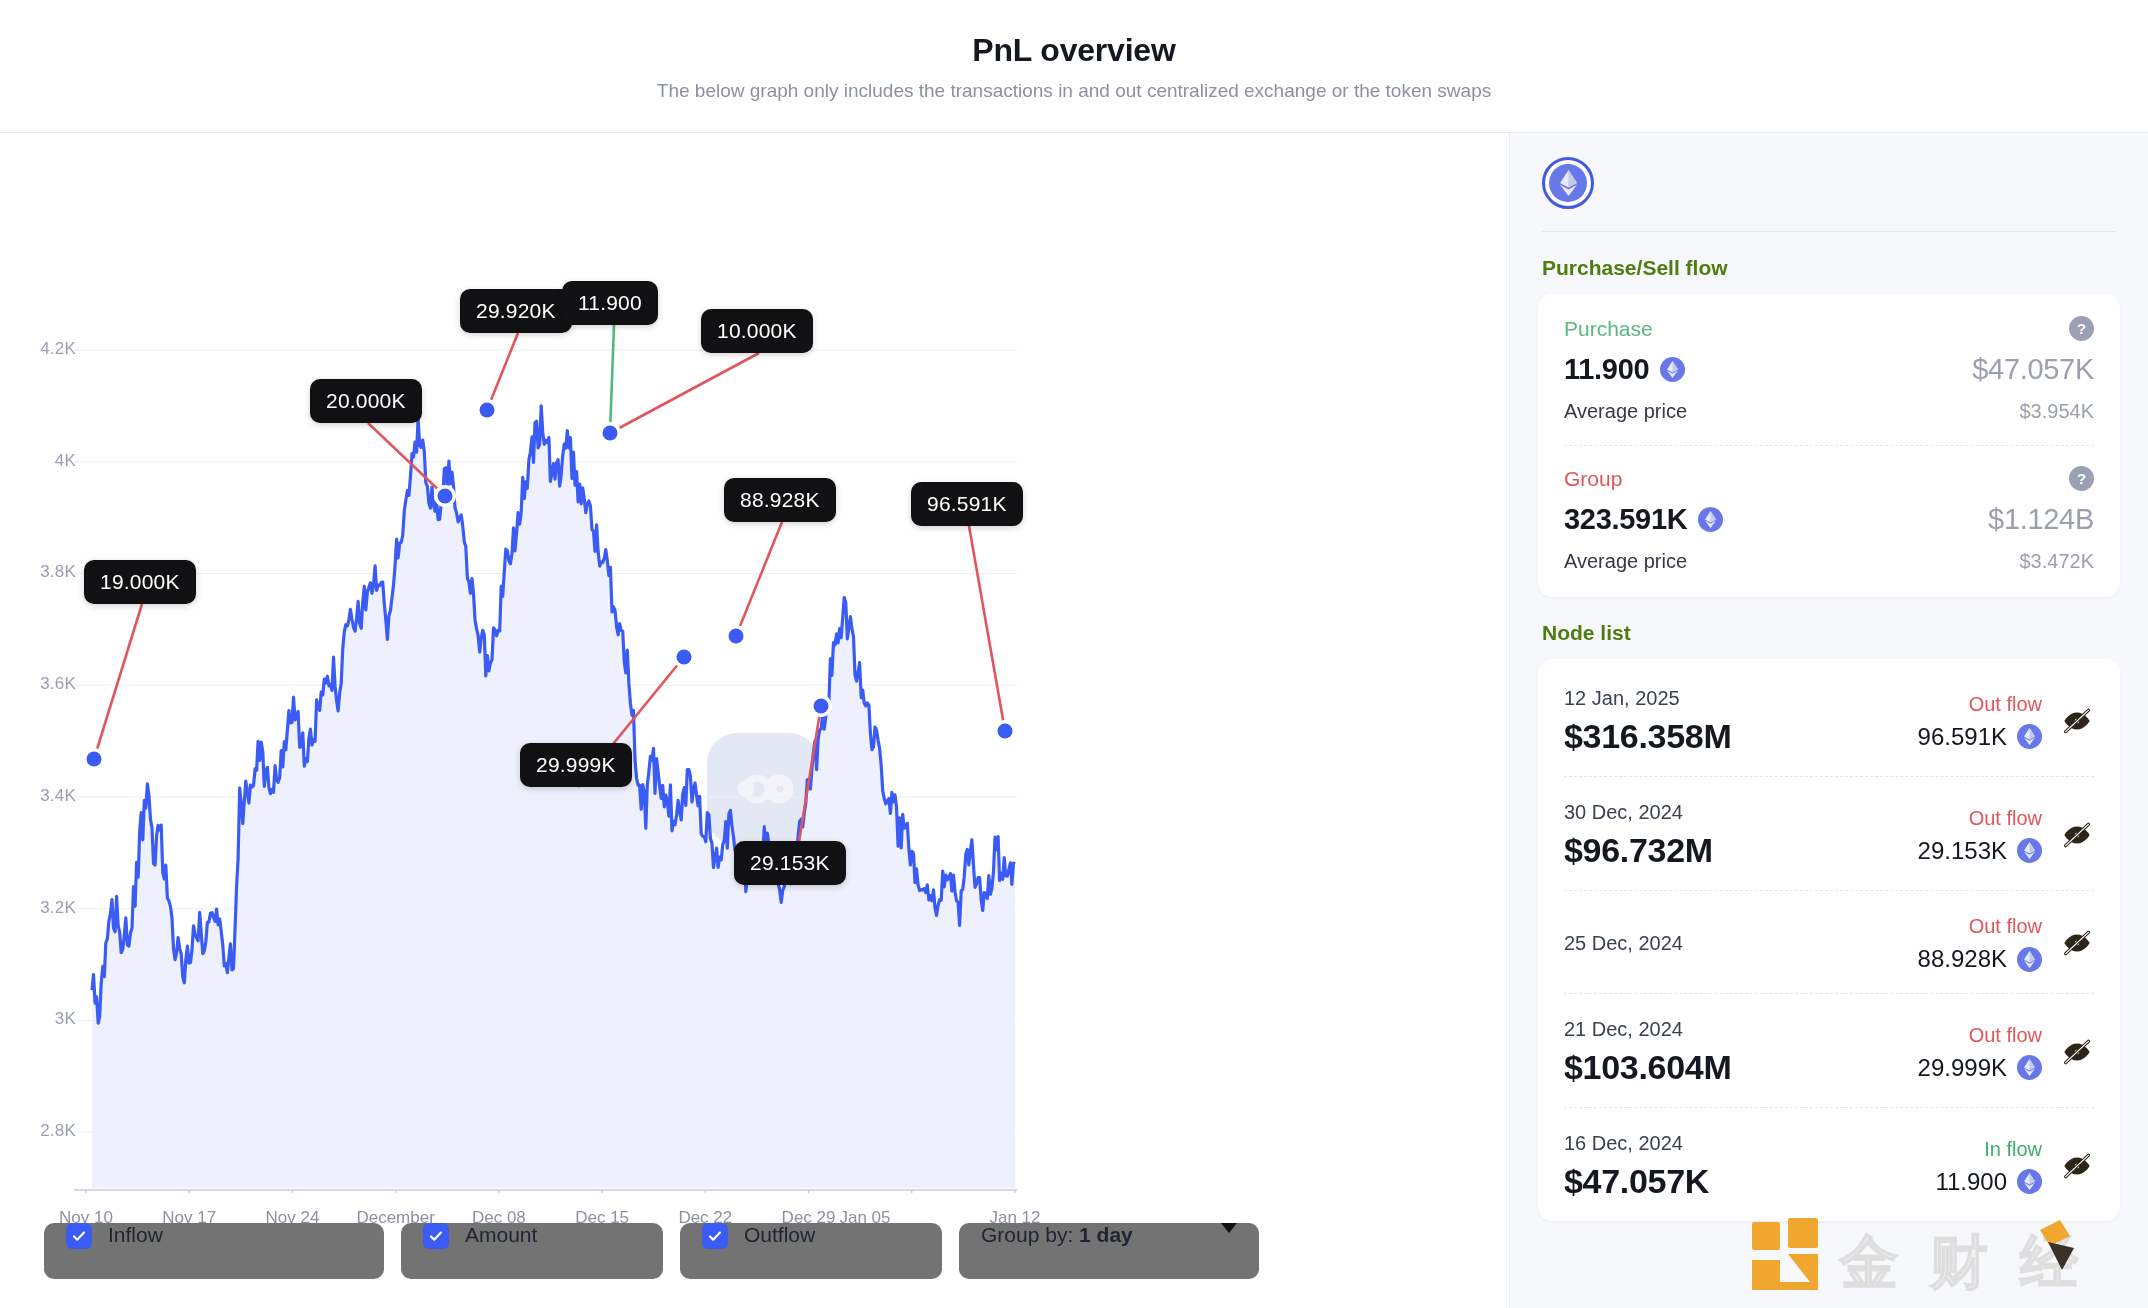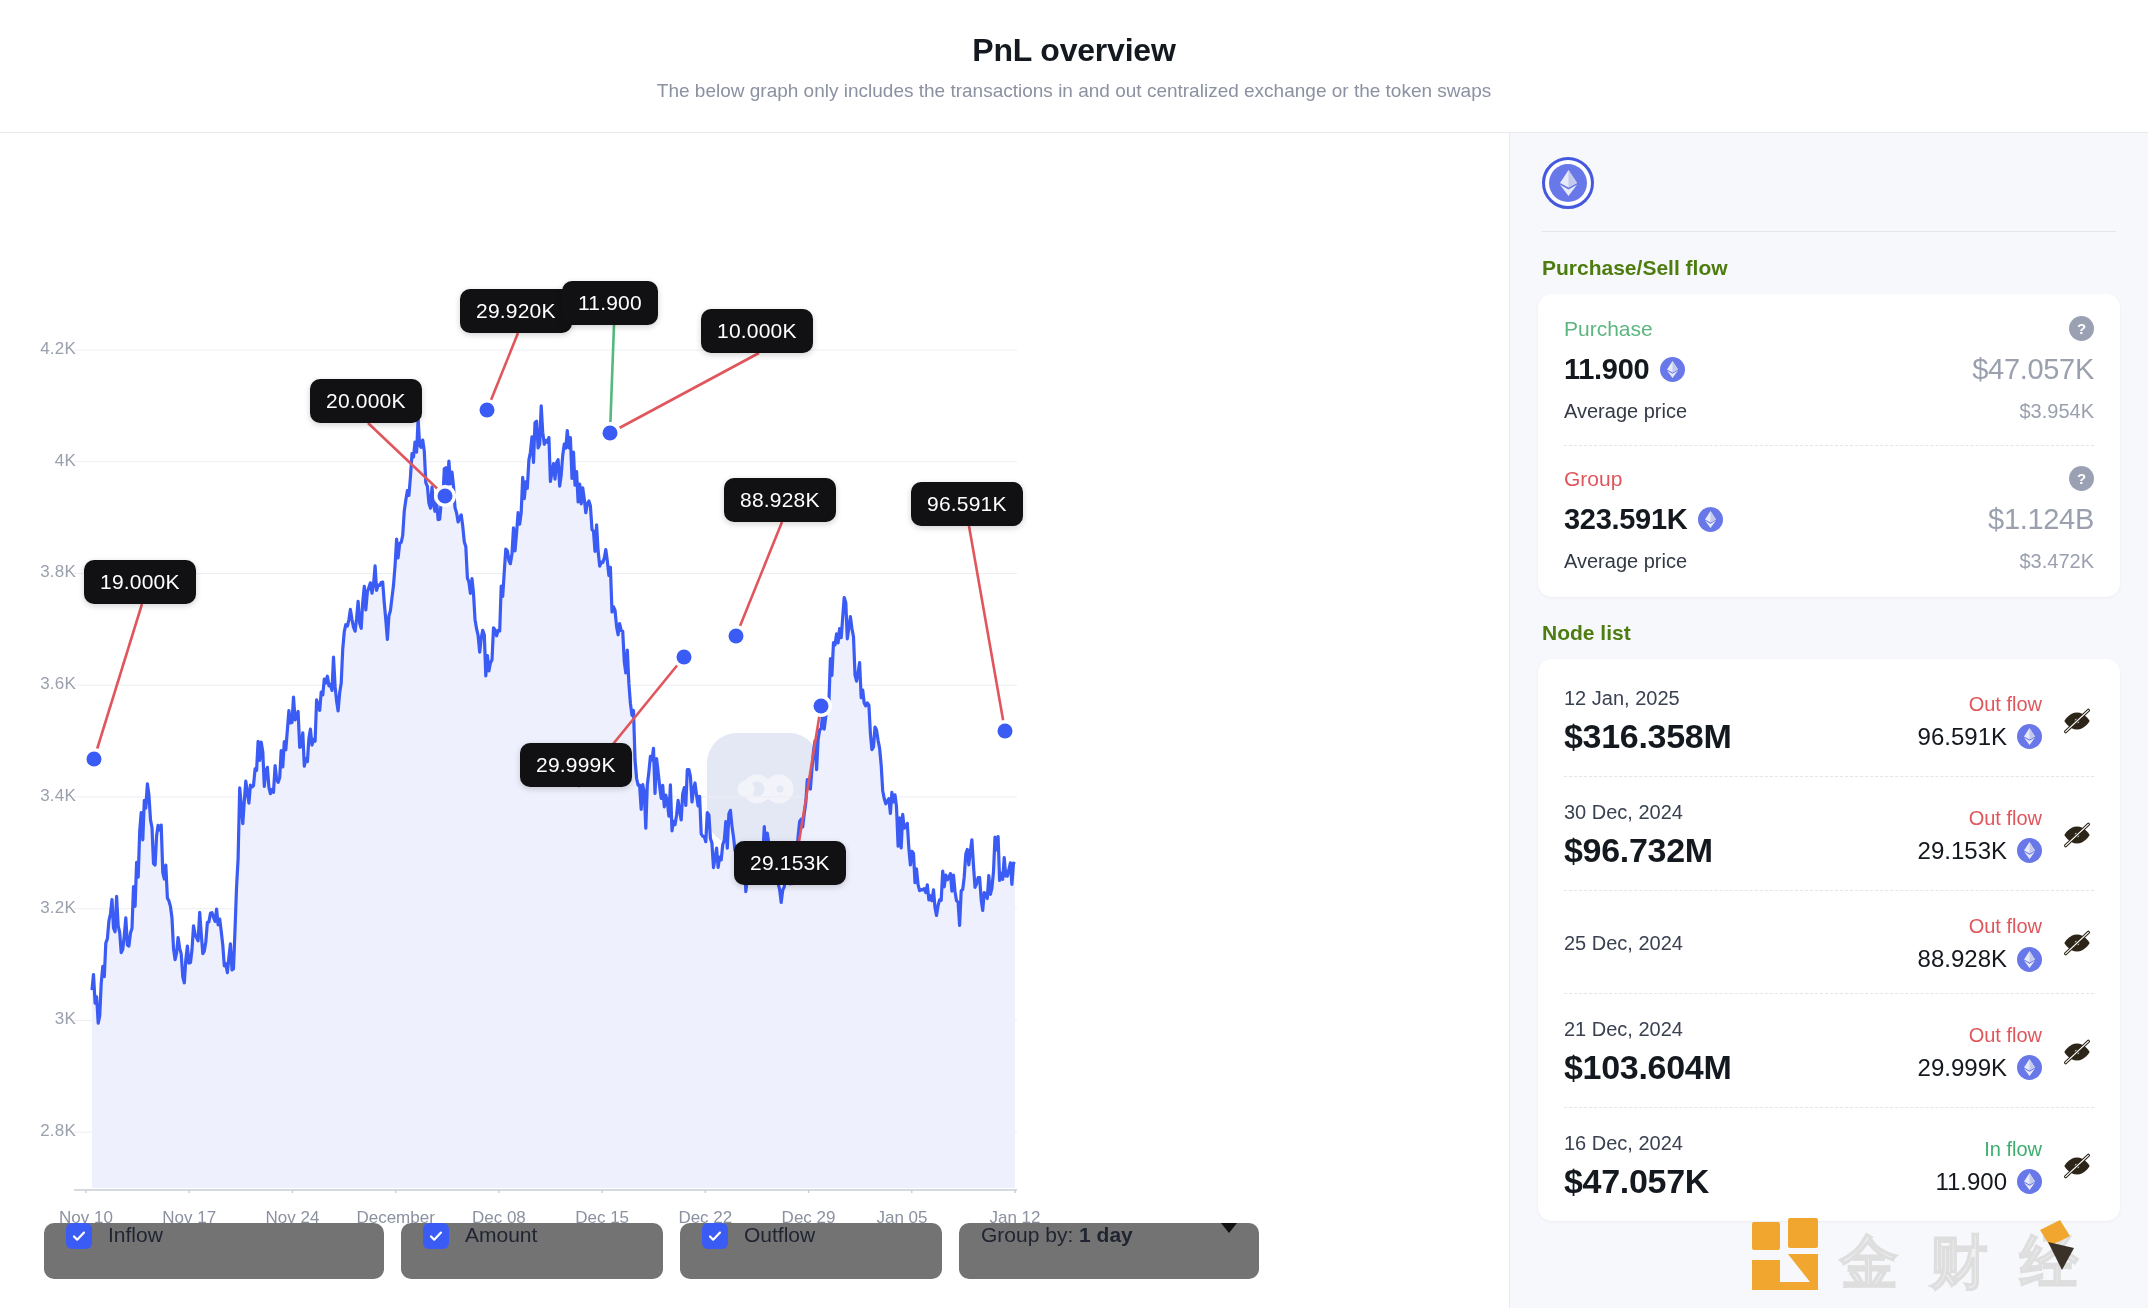--- a/index.html
+++ b/index.html
@@ -216,21 +216,21 @@
           </div>
         <div id="axis-x">
             <div class="xlabel" style="left: 26px; top: 1075px;">Nov 10</div>
             <div class="xlabel" style="left: 129.222px; top: 1075px;">Nov 17</div>
             <div class="xlabel" style="left: 232.444px; top: 1075px;">Nov 24</div>
             <div class="xlabel" style="left: 335.667px; top: 1075px;">December</div>
             <div class="xlabel" style="left: 438.889px; top: 1075px;">Dec 08</div>
             <div class="xlabel" style="left: 542.111px; top: 1075px; text-align: center;">Dec 15</div>
             <div class="xlabel" style="left: 645.333px; top: 1075px;">Dec 22</div>
             <div class="xlabel" style="left: 748.556px; top: 1075px;">Dec 29</div>
-            <div class="xlabel" style="left: 842px; top: 1075px;">Jan 05</div>
+            <div class="xlabel" style="left: 805px; top: 1075px;">Jan 05</div>
             <div class="xlabel" style="left: 955px; top: 1075px;">Jan 12</div>
           </div>
         <div id="annots">
             <svg width="1510" height="1060" style="position: absolute; left: 0px; top: 0px;">
               <line x1="142" y1="471" x2="94" y2="626" stroke="#e0565c" stroke-width="2.6"></line>
               <line x1="368" y1="290" x2="445" y2="363" stroke="#e0565c" stroke-width="2.6"></line>
               <line x1="518" y1="200" x2="487" y2="277" stroke="#e0565c" stroke-width="2.6"></line>
               <line x1="614" y1="192" x2="610" y2="300" stroke="#53b97d" stroke-width="2.6"></line>
               <line x1="759" y1="220" x2="610" y2="300" stroke="#e0565c" stroke-width="2.6"></line>
               <line x1="578" y1="654" x2="684" y2="524" stroke="#e0565c" stroke-width="2.6"></line>

